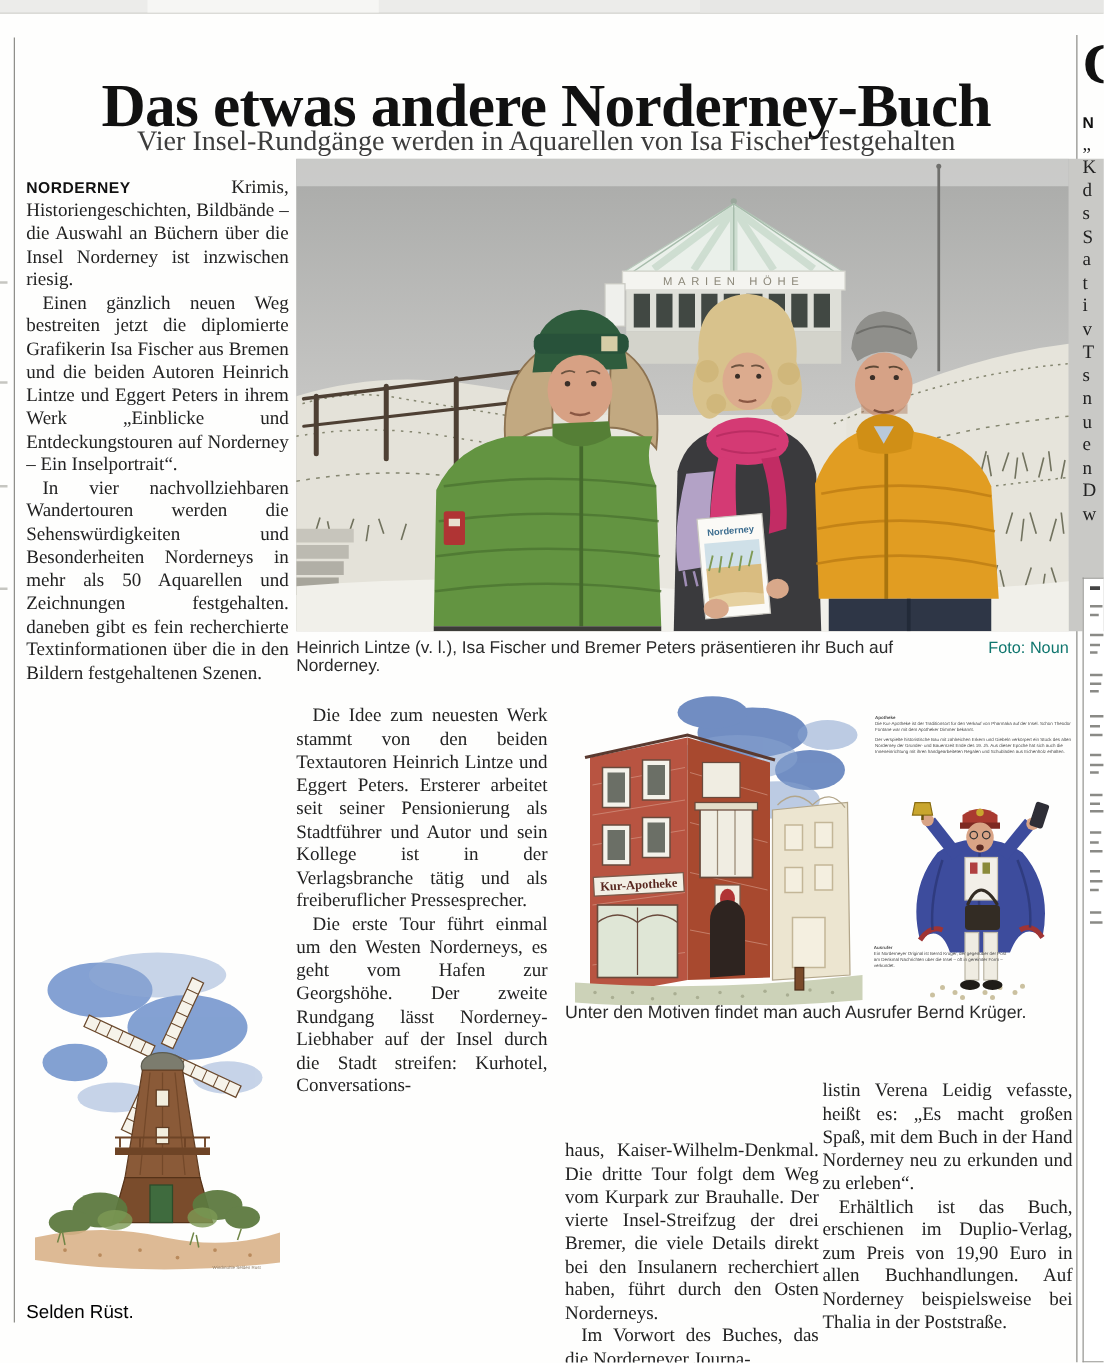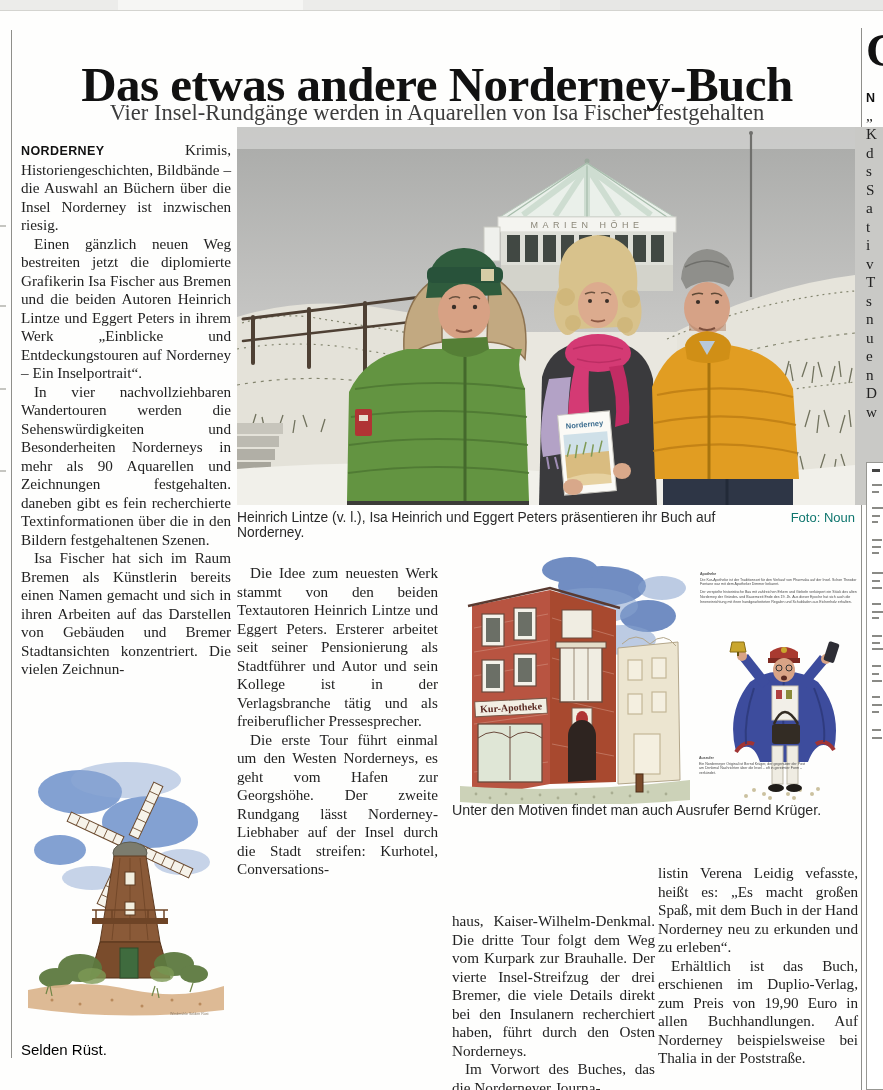--- a/index.html
+++ b/index.html
@@ -81,22 +81,21 @@
 
 <div class="vrule-left"></div>
 <div class="vrule-right"></div>
 
 <h1 class="headline">Das etwas andere Norderney-Buch</h1>
 <div class="subheadline">Vier Insel-Rundgänge werden in Aquarellen von Isa Fischer festgehalten</div>
 
 <div class="col col1">
   <p class="noindent"><span class="kicker">NORDERNEY</span> <span>Krimis, Historiengeschichten, Bildbände – die Auswahl an Büchern über die Insel Norderney ist inzwischen riesig.</span></p>
   <p>Einen gänzlich neuen Weg bestreiten jetzt die diplomierte Grafikerin Isa Fischer aus Bremen und die beiden Autoren Heinrich Lintze und Eggert Peters in ihrem Werk „Einblicke und Entdeckungstouren auf Norderney – Ein Inselportrait“.</p>
-  <p>In vier nachvollziehbaren Wandertouren werden die Sehenswürdigkeiten und Besonderheiten Norderneys in mehr als 90 Aquarellen und Zeichnungen festgehalten. daneben gibt es fein recherchierte Textinformationen über die in den Bildern festgehaltenen Szenen.</p>
-  <p>Isa Fischer hat sich im Raum Bremen als Künstlerin bereits einen Namen gemacht und sich in ihren Arbeiten auf das Darstellen von Gebäuden und Bremer Stadtansichten konzentriert. Die vielen Zeichnun-</p>
+  <p>In vier nachvollziehbaren Wandertouren werden die Sehenswürdigkeiten und Besonderheiten Norderneys in mehr als 50 Aquarellen und Zeichnungen festgehalten. daneben gibt es fein recherchierte Textinformationen über die in den Bildern festgehaltenen Szenen.</p>
 </div>
 
 <div class="photo">
 <svg width="618" height="378" viewBox="0 0 618 378" xmlns="http://www.w3.org/2000/svg">
   <defs>
     <linearGradient id="sky" x1="0" y1="0" x2="0" y2="1">
       <stop offset="0" stop-color="#a9aaa8"></stop>
           <stop offset="0.5" stop-color="#c5c5c3"></stop>
           <stop offset="1" stop-color="#d9d9d6"></stop>
     </linearGradient>
@@ -256,21 +255,21 @@
       <path d="M416,324 Q488,310 560,326"></path>
     </g>
     <line x1="472" y1="236" x2="472" y2="352" stroke="#a8740e" stroke-width="3"></line>
     <rect x="426" y="352" width="130" height="26" fill="#2e3646"></rect>
     <line x1="490" y1="352" x2="490" y2="378" stroke="#222a38" stroke-width="3"></line>
   </g>
 </svg>
 </div>
 
 <div class="photo-caption-row">
-  <span>Heinrich Lintze (v. l.), Isa Heinrich und Eggert Peters präsentieren ihr Buch auf Norderney.</span>
+  <span>Heinrich Lintze (v. l.), Isa Fischer und Bremer Peters präsentieren ihr Buch auf Norderney.</span>
   <span class="photo-credit">Foto: Noun</span>
 </div>
 
 <div class="col col2">
   <p>Die Idee zum neuesten Werk stammt von den beiden Textautoren Heinrich Lintze und Eggert Peters. Ersterer arbeitet seit seiner Pensionierung als Stadtführer und Autor und sein Kollege ist in der Verlagsbranche tätig und als freiberuflicher Pressesprecher.</p>
   <p>Die erste Tour führt einmal um den Westen Norderneys, es geht vom Hafen zur Georgshöhe. Der zweite Rundgang lässt Norderney-Liebhaber auf der Insel durch die Stadt streifen: Kurhotel, Conversations-</p>
 </div>
 
 <div class="apo-illu">
 <svg width="248" height="256" viewBox="0 0 248 256" xmlns="http://www.w3.org/2000/svg">

